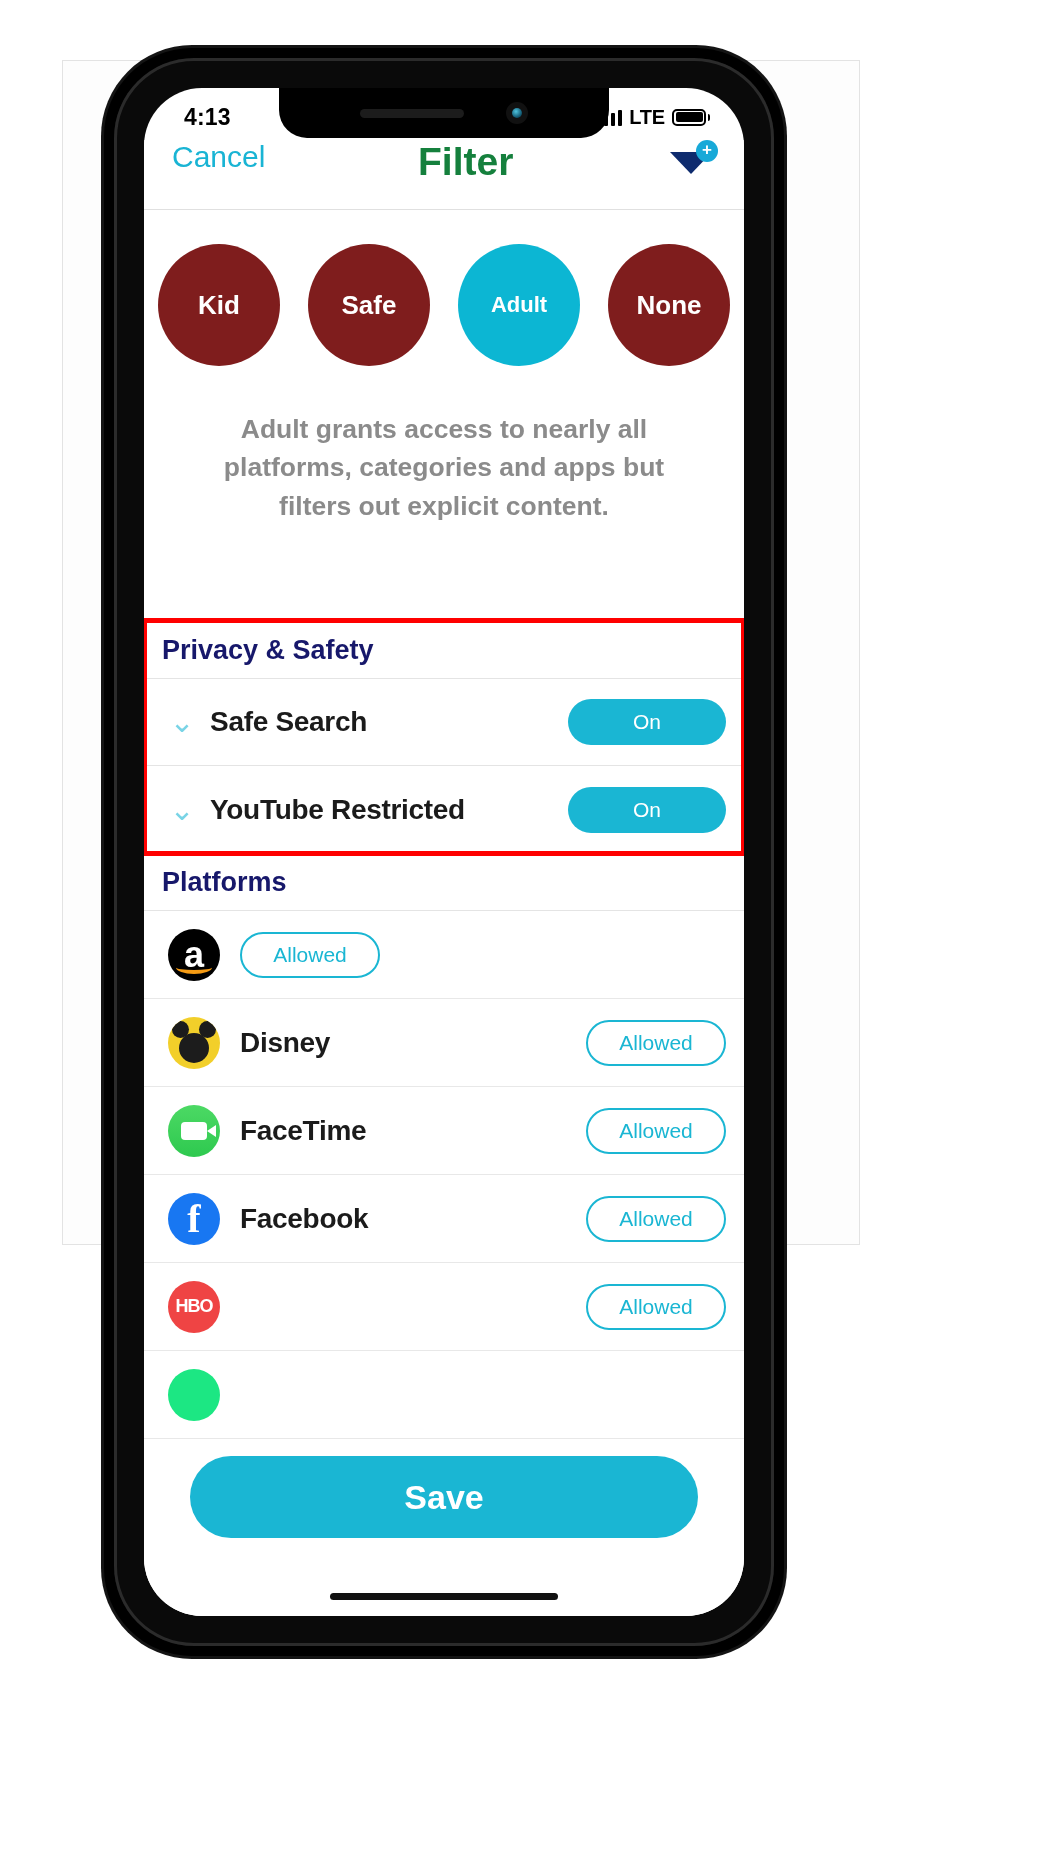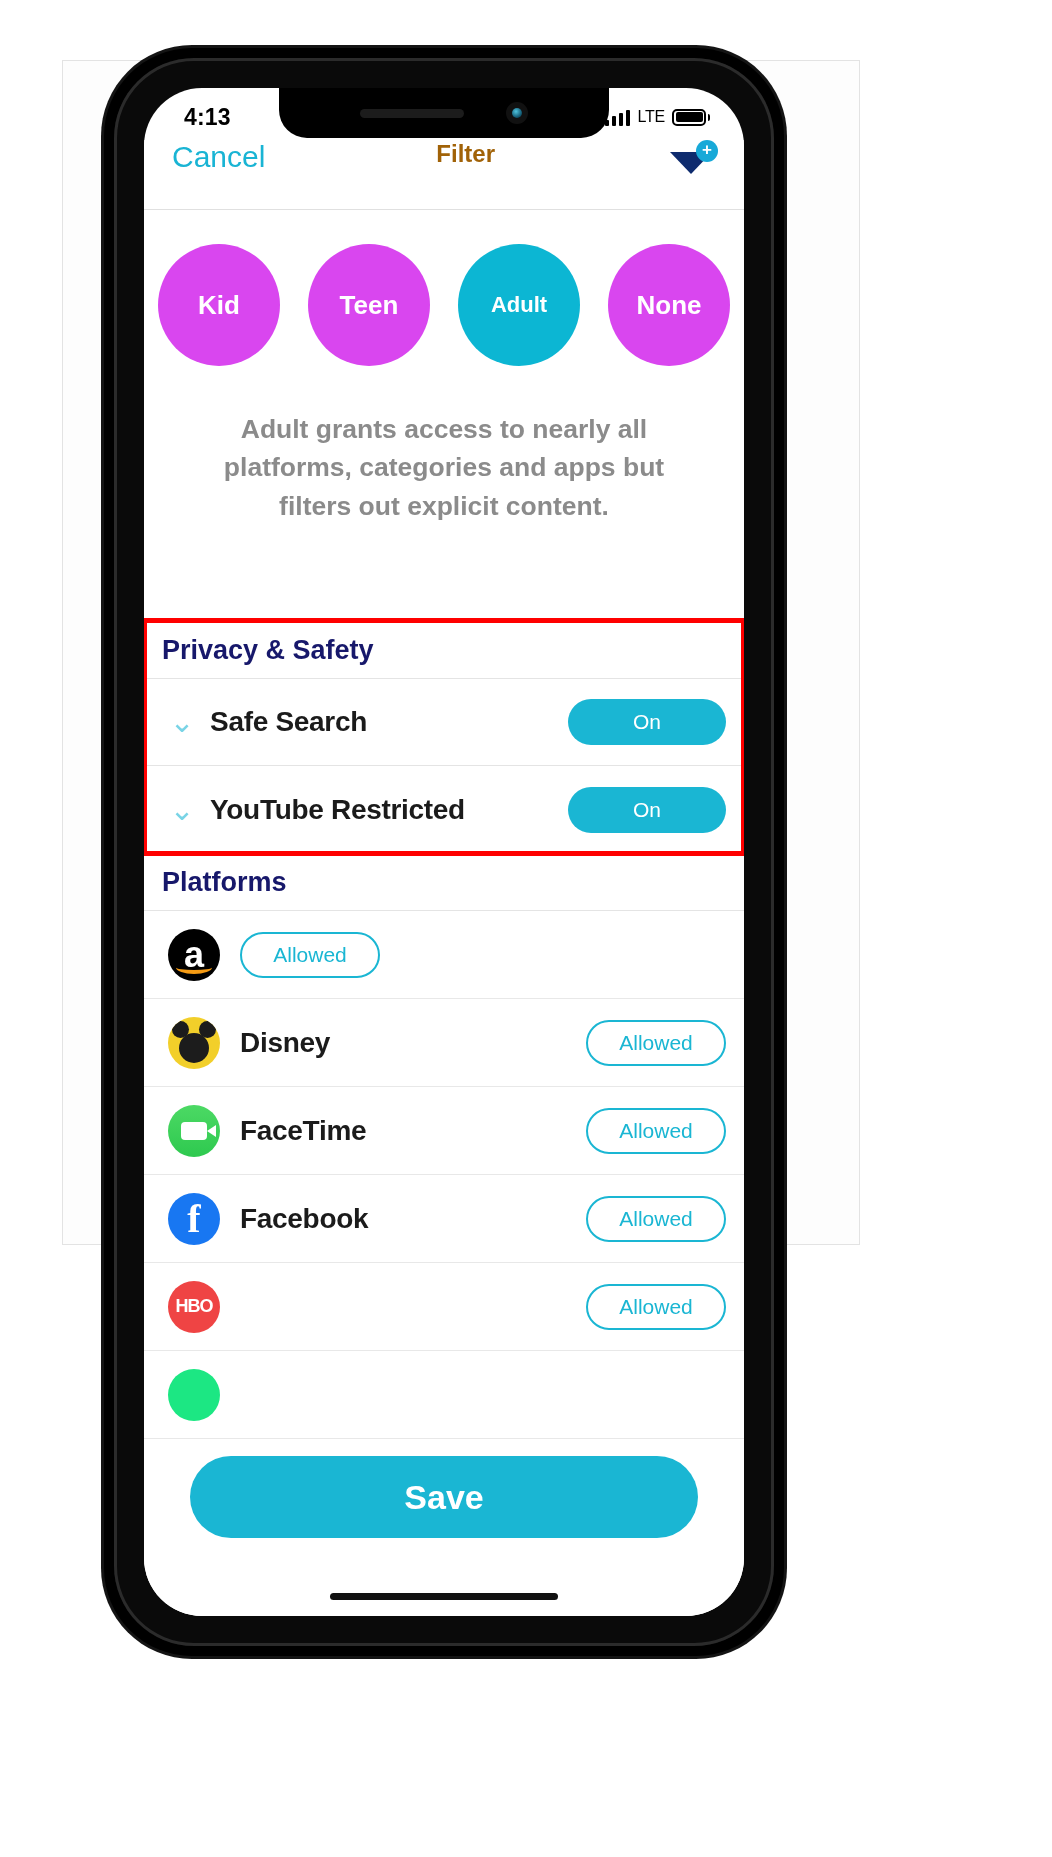--- a/index.html
+++ b/index.html
@@ -72,21 +72,21 @@
   #status-left { letter-spacing: .2px; }
   #status-right { display: flex; align-items: center; gap: 7px; }
 
   .signal { display: flex; align-items: flex-end; gap: 2.5px; height: 17px; }
   .signal i { display: block; width: 4.5px; background: #000; border-radius: 1px; }
   .signal i:nth-child(1) { height: 6px; }
   .signal i:nth-child(2) { height: 10px; }
   .signal i:nth-child(3) { height: 13px; }
   .signal i:nth-child(4) { height: 16px; }
 
-  .carrier-label { font-size: 16px; font-weight: normal; letter-spacing: -.2px; }
+  .carrier-label { font-size: 20px; font-weight: bold; letter-spacing: -.2px; }
 
   .battery { position: relative; display: flex; align-items: center; }
   .battery .shell {
     width: 34px; height: 17px; border: 2px solid #000; border-radius: 5px;
     padding: 1.5px; display: flex;
   }
   .battery .fill { background: #000; border-radius: 2px; width: 100%; }
   .battery .cap {
     width: 2.5px; height: 7px; background: #000; margin-left: 1.5px;
     border-radius: 0 2px 2px 0;
@@ -94,21 +94,21 @@
 
   
   #nav-bar {
     position: relative; height: 70px; width: 100%;
     display: flex; align-items: flex-start; justify-content: space-between;
     padding: 0 26px 0 28px;
     background: #fff;
     border-bottom: 1px solid #e0e0e0;
   }
   #nav-cancel { color: #19b4d4; font-size: 30px; font-weight: 500; }
-  #nav-title  { color: #a16207; font-size: 24px; font-weight: bold; }
+  #nav-title  { color: #15803d; font-size: 39px; font-weight: bold; }
   #nav-add    { position: relative; width: 52px; height: 46px; }
   #nav-add .funnel {
     position: absolute; left: 4px; top: 12px;
     width: 0; height: 0;
     border-left: 21px solid transparent;
     border-right: 21px solid transparent;
     border-top: 22px solid #0e2b6e;
   }
   #nav-add .plus {
     position: absolute; right: 0; top: 0;
@@ -129,21 +129,21 @@
   #age-row {
     display: flex; justify-content: space-between; align-items: center;
     padding: 34px 14px 0 14px;
   }
   .age-circle {
     width: 122px; height: 122px; border-radius: 50%;
     display: flex; align-items: center; justify-content: center;
     color: #ffffff; font-size: 26px; font-weight: bold;
     flex: 0 0 auto;
   }
-  .age-circle.inactive { background: #d946ef; }
+  .age-circle.inactive { background: #7f1d1d; }
   .age-circle.active   { background: #0cb6d3; font-size: 22px; }
 
   
   #filter-desc {
     margin: 44px 44px 0 44px;
     text-align: center;
     color: #8b8b8b;
     font-size: 26.5px;
     line-height: 1.45;
     font-weight: 700;
@@ -310,21 +310,21 @@
           </div>
         </div>
 
         <div id="scroll-body">
 
           <div id="age-row">
             <div class="age-circle inactive">
                 <span>Kid</span>
               </div>
             <div class="age-circle inactive">
-                <span>Teen</span>
+                <span>Safe</span>
               </div>
             <div class="age-circle active">
                 <span>Adult</span>
               </div>
             <div class="age-circle inactive">
                 <span>None</span>
               </div>
           </div>
 
           <div id="filter-desc">Adult grants access to nearly all platforms, categories and apps but filters out explicit content.</div>

